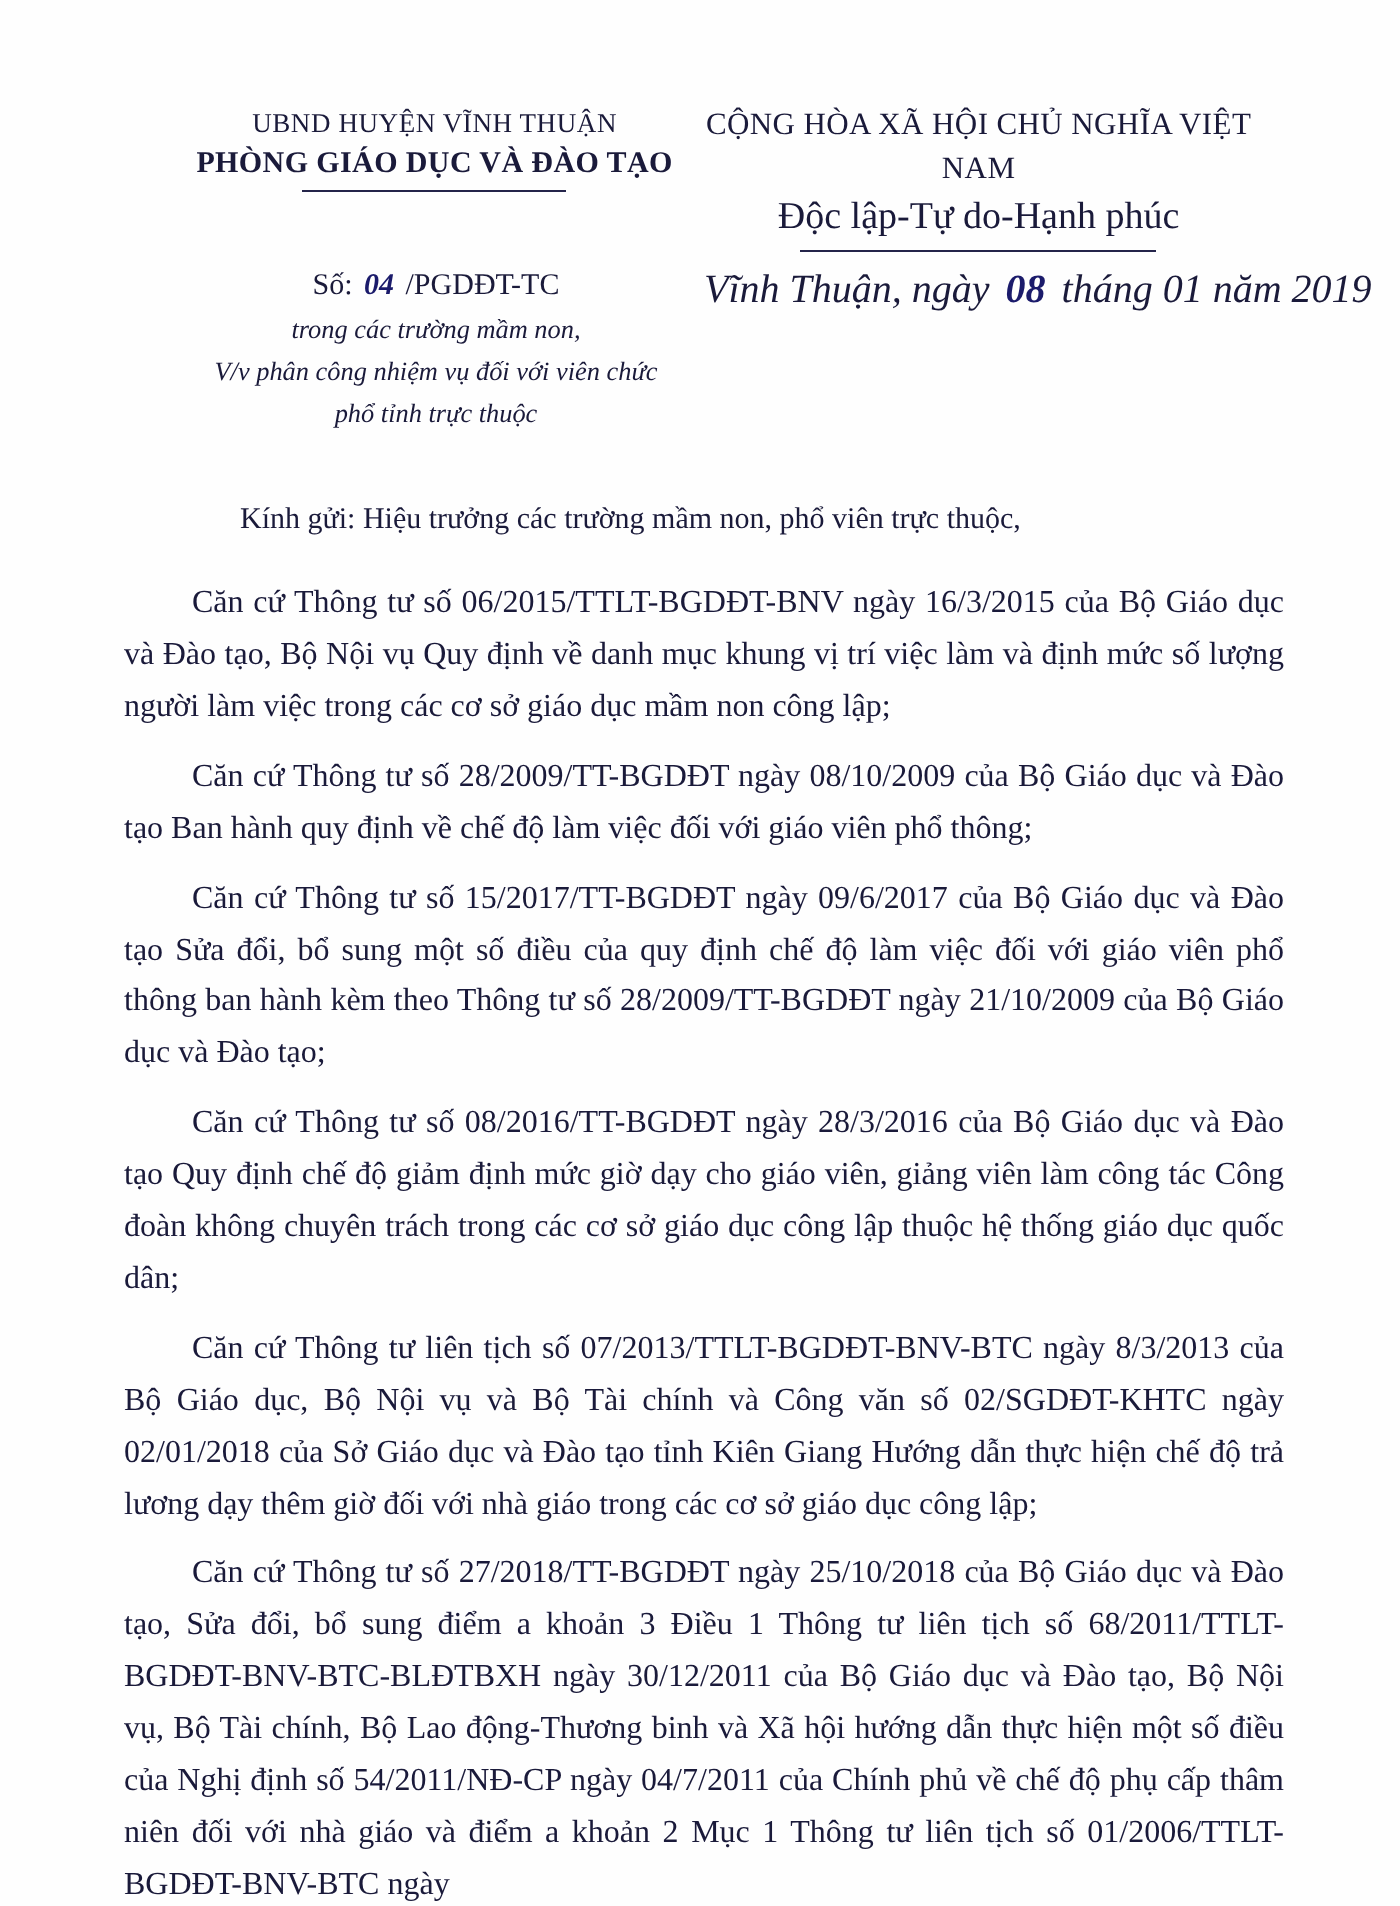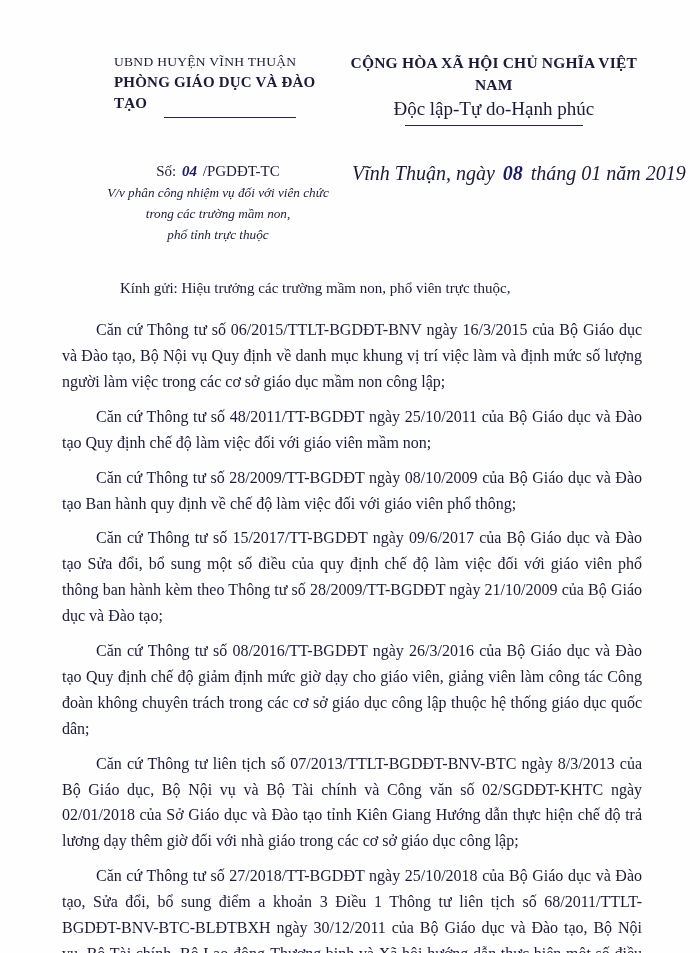--- a/index.html
+++ b/index.html
@@ -26,21 +26,22 @@
   
   .doc-header {
     display: flex;
     flex-direction: row;
     align-items: flex-start;
     justify-content: space-between;
     margin-top: 8px;
   }
   .header-left {
     width: 250px;
-    margin-left: 52px;
+    text-align: center;
+    margin-left: 36px;
   }
   .header-right {
     width: 320px;
     text-align: center;
   }
   .org-line1 {
     font-size: 13.5px;
     letter-spacing: 0.3px;
     line-height: 1.45;
   }
@@ -51,21 +52,21 @@
     line-height: 1.45;
   }
   .underline-short {
     width: 132px;
     height: 1px;
     background: #24244a;
     margin: 2px auto 0 auto;
   }
   .nation-line1 {
     font-size: 15.5px;
-    font-weight: bold;
+    font-weight: normal;
     letter-spacing: 0.2px;
     line-height: 1.4;
     text-align: center;
   }
   .nation-line2 {
     font-size: 19px;
     font-weight: normal;
     line-height: 1.5;
   }
   .underline-mid {
@@ -74,21 +75,21 @@
     background: #24244a;
     margin: 1px auto 0 auto;
   }
 
   
   .subhead {
     display: flex;
     flex-direction: row;
     justify-content: space-between;
     align-items: flex-start;
-    margin-top: 34px;
+    margin-top: 6px;
   }
   .numblock {
     width: 290px;
     text-align: center;
     margin-left: 22px;
   }
   .num-line {
     font-size: 15px;
     line-height: 1.5;
     white-space: nowrap;
@@ -163,36 +164,35 @@
     </div>
   </div>
 
   <div class="subhead">
     <div class="numblock">
       <div class="num-line">
         <span>Số:</span>
         <span class="num-hand">04</span>
         <span>/PGDĐT-TC</span>
       </div>
+      <div class="subject">trong các trường mầm non,</div>
       <div class="subject">V/v phân công nhiệm vụ đối với viên chức</div>
-      <div class="subject">trong các trường mầm non,</div>
       <div class="subject">phổ tỉnh trực thuộc</div>
     </div>
     <div class="dateblock">
       <span>Vĩnh Thuận, ngày</span>
       <span class="date-hand">08</span>
       <span>tháng 01 năm 2019</span>
     </div>
   </div>
 
   <div class="recipient">Kính gửi: Hiệu trưởng các trường mầm non, phổ viên trực thuộc,</div>
 
   <div class="body-text">
     <p class="para">Căn cứ Thông tư số 06/2015/TTLT-BGDĐT-BNV ngày 16/3/2015 của Bộ Giáo dục và Đào tạo, Bộ Nội vụ Quy định về danh mục khung vị trí việc làm và định mức số lượng người làm việc trong các cơ sở giáo dục mầm non công lập;</p>
-    <p class="para">Căn cứ Thông tư số 48/2011/TT-BGDĐT ngày 25/10/2011 của Bộ Giáo dục và Đào tạo Quy định chế độ làm việc đối với giáo viên mầm non;</p>
     <p class="para">Căn cứ Thông tư số 28/2009/TT-BGDĐT ngày 08/10/2009 của Bộ Giáo dục và Đào tạo Ban hành quy định về chế độ làm việc đối với giáo viên phổ thông;</p>
     <p class="para">Căn cứ Thông tư số 15/2017/TT-BGDĐT ngày 09/6/2017 của Bộ Giáo dục và Đào tạo Sửa đổi, bổ sung một số điều của quy định chế độ làm việc đối với giáo viên phổ thông ban hành kèm theo Thông tư số 28/2009/TT-BGDĐT ngày 21/10/2009 của Bộ Giáo dục và Đào tạo;</p>
-    <p class="para">Căn cứ Thông tư số 08/2016/TT-BGDĐT ngày 26/3/2016 của Bộ Giáo dục và Đào tạo Quy định chế độ giảm định mức giờ dạy cho giáo viên, giảng viên làm công tác Công đoàn không chuyên trách trong các cơ sở giáo dục công lập thuộc hệ thống giáo dục quốc dân;</p>
+    <p class="para">Căn cứ Thông tư số 08/2016/TT-BGDĐT ngày 28/3/2016 của Bộ Giáo dục và Đào tạo Quy định chế độ giảm định mức giờ dạy cho giáo viên, giảng viên làm công tác Công đoàn không chuyên trách trong các cơ sở giáo dục công lập thuộc hệ thống giáo dục quốc dân;</p>
     <p class="para">Căn cứ Thông tư liên tịch số 07/2013/TTLT-BGDĐT-BNV-BTC ngày 8/3/2013 của Bộ Giáo dục, Bộ Nội vụ và Bộ Tài chính và Công văn số 02/SGDĐT-KHTC ngày 02/01/2018 của Sở Giáo dục và Đào tạo tỉnh Kiên Giang Hướng dẫn thực hiện chế độ trả lương dạy thêm giờ đối với nhà giáo trong các cơ sở giáo dục công lập;</p>
     <p class="para">Căn cứ Thông tư số 27/2018/TT-BGDĐT ngày 25/10/2018 của Bộ Giáo dục và Đào tạo, Sửa đổi, bổ sung điểm a khoản 3 Điều 1 Thông tư liên tịch số 68/2011/TTLT-BGDĐT-BNV-BTC-BLĐTBXH ngày 30/12/2011 của Bộ Giáo dục và Đào tạo, Bộ Nội vụ, Bộ Tài chính, Bộ Lao động-Thương binh và Xã hội hướng dẫn thực hiện một số điều của Nghị định số 54/2011/NĐ-CP ngày 04/7/2011 của Chính phủ về chế độ phụ cấp thâm niên đối với nhà giáo và điểm a khoản 2 Mục 1 Thông tư liên tịch số 01/2006/TTLT-BGDĐT-BNV-BTC ngày</p>
   </div>
 
 </div>
 
 </body></html>

